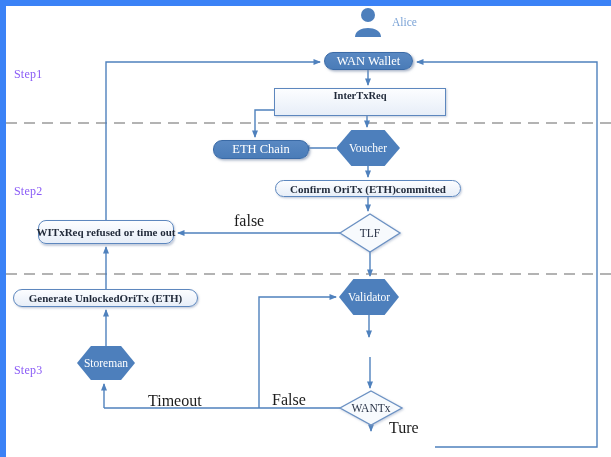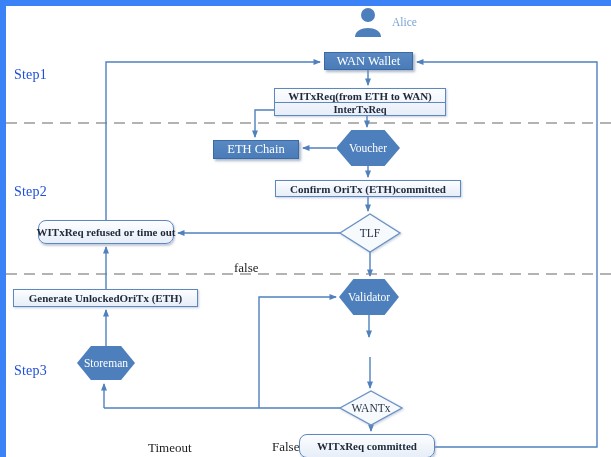--- a/index.html
+++ b/index.html
@@ -4,41 +4,41 @@
 <style>
   html,body{margin:0;padding:0;background:#ffffff;}
   #canvas{
     position:relative;width:609px;height:455px;background:#ffffff;
     border:6px solid #3b82f6;overflow:hidden;
     font-family:"Liberation Serif","DejaVu Serif",serif;
     padding-left:32px;
   }
   #wires{position:absolute;left:0;top:0;width:609px;height:455px;pointer-events:none;}
   .node{position:absolute;display:flex;align-items:center;justify-content:center;
-    box-sizing:border-box;text-align:center;white-space:nowrap;}
+    box-sizing:border-box;text-align:center;white-space:nowrap;border-radius:9px;}
   .box-blue{
     background:linear-gradient(180deg,#5988c2 0%,#4a7cb8 100%);
     border:1px solid #3a6aa6;color:#ffffff;font-size:12.5px;
     box-shadow:1.5px 1.5px 2.5px rgba(125,142,170,.65);
   }
   .box-light{
     background:linear-gradient(180deg,#fcfdff 0%,#e7eef8 100%);
     border:1px solid #5d87be;color:#1f2838;font-size:11px;font-weight:700;
     box-shadow:1px 1.2px 2px rgba(140,155,185,.5);
   }
   .capsule{border-radius:8px;}
   .hex{
     background:#4d7fbc;color:#ffffff;font-size:11.5px;border:none;
     clip-path:polygon(0% 50%,24% 0%,76% 0%,100% 50%,76% 100%,24% 100%);
     filter:drop-shadow(1.5px 1.5px 1px rgba(125,142,170,.6));
   }
   .diamond-label{position:absolute;color:#2a3448;font-size:11.5px;
     display:flex;align-items:center;justify-content:center;}
-  .step-label{position:absolute;color:#1d4ed8;font-size:14px;letter-spacing:.2px;}
-  .edge-label{position:absolute;color:#1c1c1c;font-size:13px;margin-top:48px;}
+  .step-label{position:absolute;color:#8b5cf6;font-size:12px;letter-spacing:.2px;}
+  .edge-label{position:absolute;color:#1c1c1c;font-size:16px;}
   .alice-label{position:absolute;color:#7ba3d6;font-size:11.5px;}
   .person{position:absolute;}
 </style>
 </head>
 <body>
 
 <div id="canvas">
 
   <svg id="wires" viewBox="0 0 609 455" xmlns="http://www.w3.org/2000/svg">
     <defs>
@@ -85,46 +85,43 @@
 
   <div class="step-label" style="left:8px;top:61px">Step1</div>
   <div class="step-label" style="left:8px;top:178px">Step2</div>
   <div class="step-label" style="left:8px;top:357px">Step3</div>
 
   <div class="node box-blue" style="left:318px;top:46px;width:89px;height:18px">WAN Wallet</div>
 
   <div style="position:absolute;left:268px;top:82px;width:172px;height:28px;box-sizing:border-box;
               border:1px solid #5d87be;box-shadow:1px 1.2px 2px rgba(140,155,185,.5);
               background:linear-gradient(180deg,#fcfdff 0%,#e7eef8 100%);">
-    <div style="display:flex;align-items:center;justify-content:center;height:13px;
-                border-bottom:1px solid #5d87be;font-size:11px;font-weight:700;color:#1f2838">WITxReq(from ETH to WAN)</div>
     <div style="display:flex;height:13px;font-size:10.5px;font-weight:700;color:#1f2838">
       <div style="flex:1;display:flex;align-items:center;justify-content:center">InterTxReq</div>
     </div>
   </div>
 
-  <div class="node box-blue" style="left:207px;top:134px;width:86px;height:19px">ETH Chain</div>
+  <div class="node box-blue" style="left:207px;top:134px;width:96px;height:19px">ETH Chain</div>
 
   <div class="node box-light" style="left:269px;top:174px;width:186px;height:17px">Confirm OriTx (ETH)committed</div>
 
   <div class="node hex" style="left:330px;top:124px;width:64px;height:36px">Voucher</div>
 
   <div class="diamond-label" style="left:334px;top:208px;width:60px;height:38px">TLF</div>
 
   <div class="node box-light capsule" style="left:32px;top:214px;width:136px;height:24px">WITxReq refused or time out</div>
 
   <div class="node box-light" style="left:7px;top:283px;width:185px;height:18px">Generate UnlockedOriTx (ETH)</div>
 
   <div class="node hex" style="left:333px;top:273px;width:60px;height:36px">Validator</div>
 
   <div class="node hex" style="left:71px;top:340px;width:58px;height:34px">Storeman</div>
 
 
   <div class="diamond-label" style="left:334px;top:385px;width:62px;height:34px">WANTx</div>
 
-  <div class="node box-light capsule" style="left:293px;top:428px;width:136px;height:24px">WITxReq committed</div>
 
   <div class="edge-label" style="left:228px;top:206px">false</div>
   <div class="edge-label" style="left:142px;top:386px">Timeout</div>
   <div class="edge-label" style="left:266px;top:385px">False</div>
   <div class="edge-label" style="left:383px;top:413px">Ture</div>
 
 </div>
 
 </body></html>

